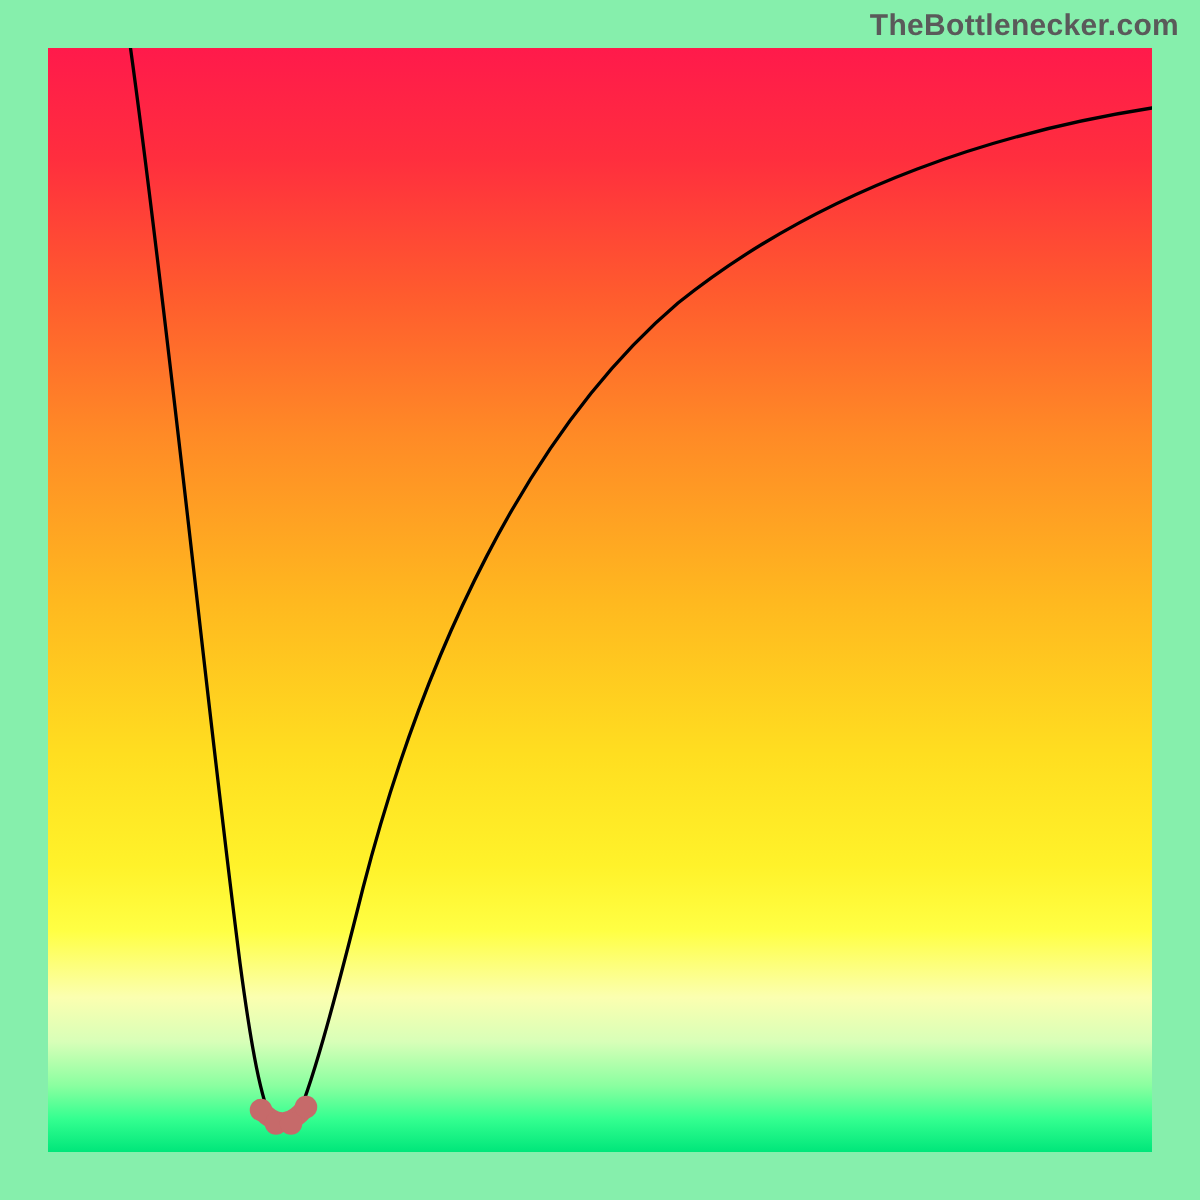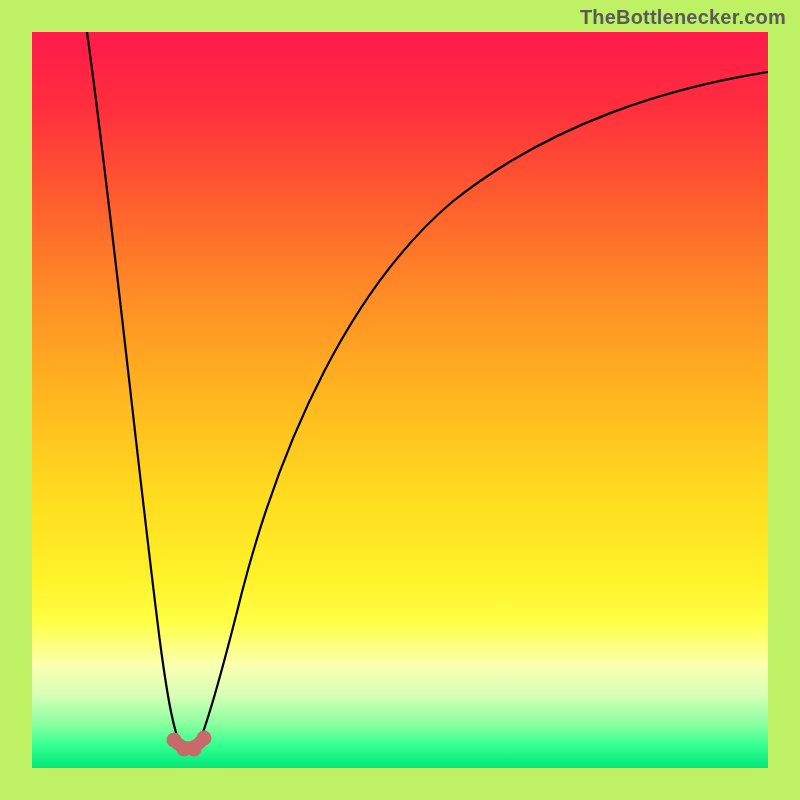--- a/index.html
+++ b/index.html
@@ -10,21 +10,21 @@
     background: #000;
     overflow: hidden;
     font-family: Arial, Helvetica, sans-serif;
   }
   .frame {
     position: absolute;
     left: 0;
     top: 0;
     width: 800px;
     height: 800px;
-    background: #bef264;
+    background: #86efac;
   }
   .plot-area {
     position: absolute;
     left: 32px;
     top: 32px;
     width: 736px;
     height: 736px;
     overflow: hidden;
   }
   .gradient {

